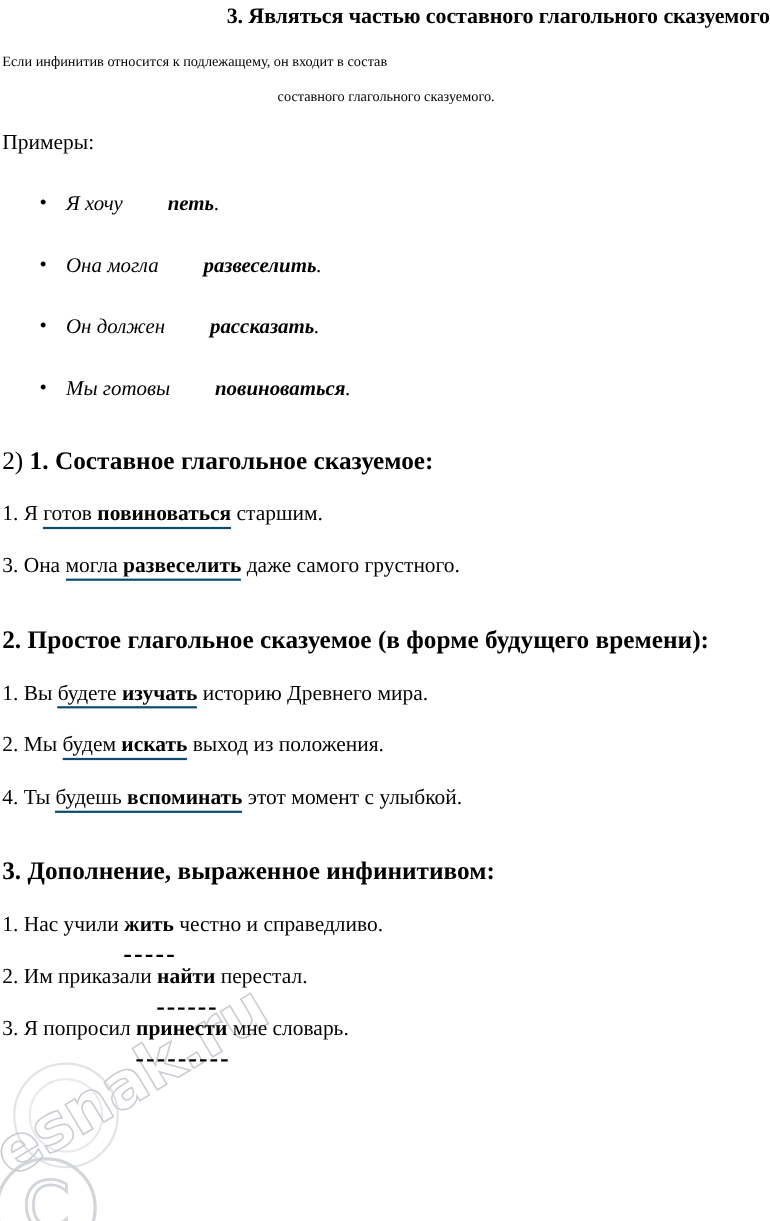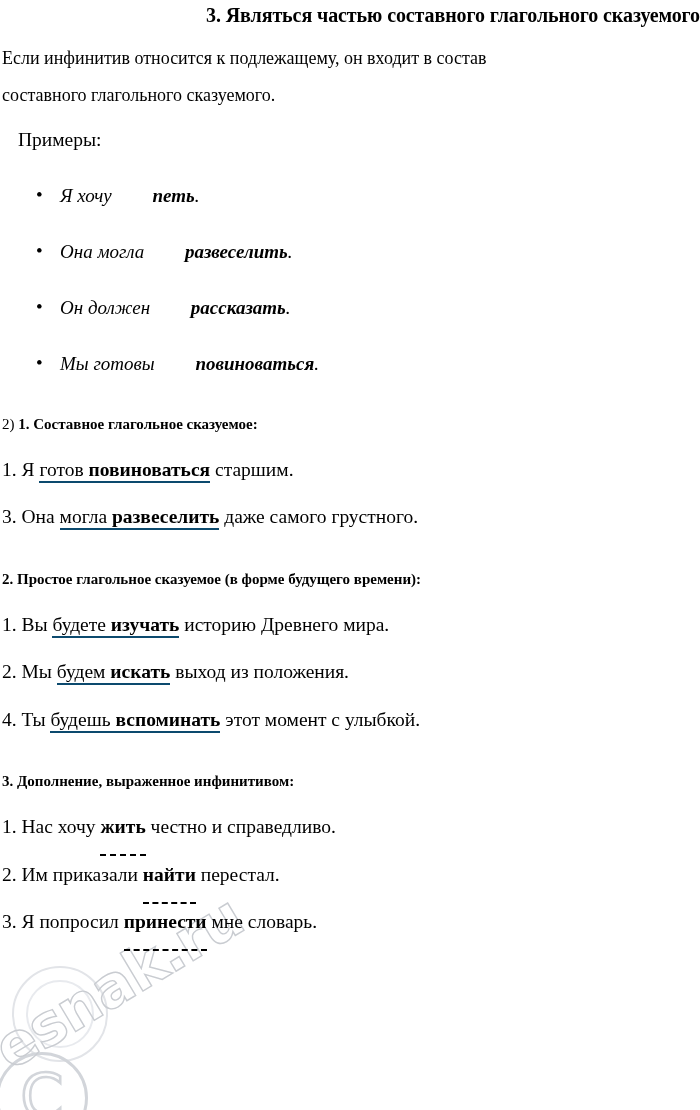--- a/index.html
+++ b/index.html
@@ -103,34 +103,34 @@
     font-size: 20px;
     font-weight: bold;
     line-height: 1.15;
     margin: 0;
     padding: 4px 0 0 0;
     letter-spacing: -0.1px;
     text-align: right;
   }
 
   .para {
-    font-size: 18px;
+    font-size: 13px;
     line-height: 1.0;
     text-align: justify;
     margin: 0;
     padding: 0;
     font-family: Liberation Serif, serif;
   }
   .para-l1 { margin-top: 22px; }
-  .para-l2 { margin-top: 19px; text-align: left; }
+  .para-l2 { margin-top: 19px; text-align: center; }
 
   .lead {
     font-size: 19.5px;
     line-height: 1.0;
-    margin: 16px;
+    margin: 0;
     padding: 0;
     margin-top: 26px;
   }
 
   ul.examples {
     list-style: none;
     margin: 0;
     padding: 0;
   }
   ul.examples li {
@@ -149,21 +149,21 @@
     font-style: normal;
     font-size: 19px;
   }
   ul.examples li b {
     font-weight: bold;
     font-style: italic;
     margin-left: 36px;
   }
 
   .h-sub {
-    font-size: 15px;
+    font-size: 23px;
     font-weight: bold;
     line-height: 1.0;
     margin: 0;
     padding: 0;
   }
   .h-sub .prefix {
     font-weight: normal;
   }
   .h-sub-first { margin-top: 44px; }
   .h-sub-rest  { margin-top: 45px; }
@@ -222,19 +222,19 @@
 
     <div id="sections-container">
         <p class="h-sub h-sub-first"><span class="prefix">2) </span><span>1. Составное глагольное сказуемое:</span></p>
         <p class="item item-first"><span>1. </span><span>Я </span><span class="u-solid"><span>готов </span><b>повиноваться</b></span><span> старшим.</span></p>
         <p class="item"><span>3. </span><span>Она </span><span class="u-solid"><span>могла </span><b>развеселить</b></span><span> даже самого грустного.</span></p>
         <p class="h-sub h-sub-rest"><span>2. Простое глагольное сказуемое (в форме будущего времени):</span></p>
         <p class="item item-first"><span>1. </span><span>Вы </span><span class="u-solid"><span>будете </span><b>изучать</b></span><span> историю Древнего мира.</span></p>
         <p class="item"><span>2. </span><span>Мы </span><span class="u-solid"><span>будем </span><b>искать</b></span><span> выход из положения.</span></p>
         <p class="item"><span>4. </span><span>Ты </span><span class="u-solid"><span>будешь </span><b>вспоминать</b></span><span> этот момент с улыбкой.</span></p>
         <p class="h-sub h-sub-rest"><span>3. Дополнение, выраженное инфинитивом:</span></p>
-        <p class="item item-first"><span>1. </span><span>Нас хочу </span><span class="u-dashed">жить</span><span> честно и справедливо.</span></p>
+        <p class="item item-first"><span>1. </span><span>Нас учили </span><span class="u-dashed">жить</span><span> честно и справедливо.</span></p>
         <p class="item"><span>2. </span><span>Им приказали </span><span class="u-dashed">найти</span><span> перестал.</span></p>
         <p class="item"><span>3. </span><span>Я попросил </span><span class="u-dashed">принести</span><span> мне словарь.</span></p>
       </div>
 
   </div>
 </div>
 
 </body></html>

